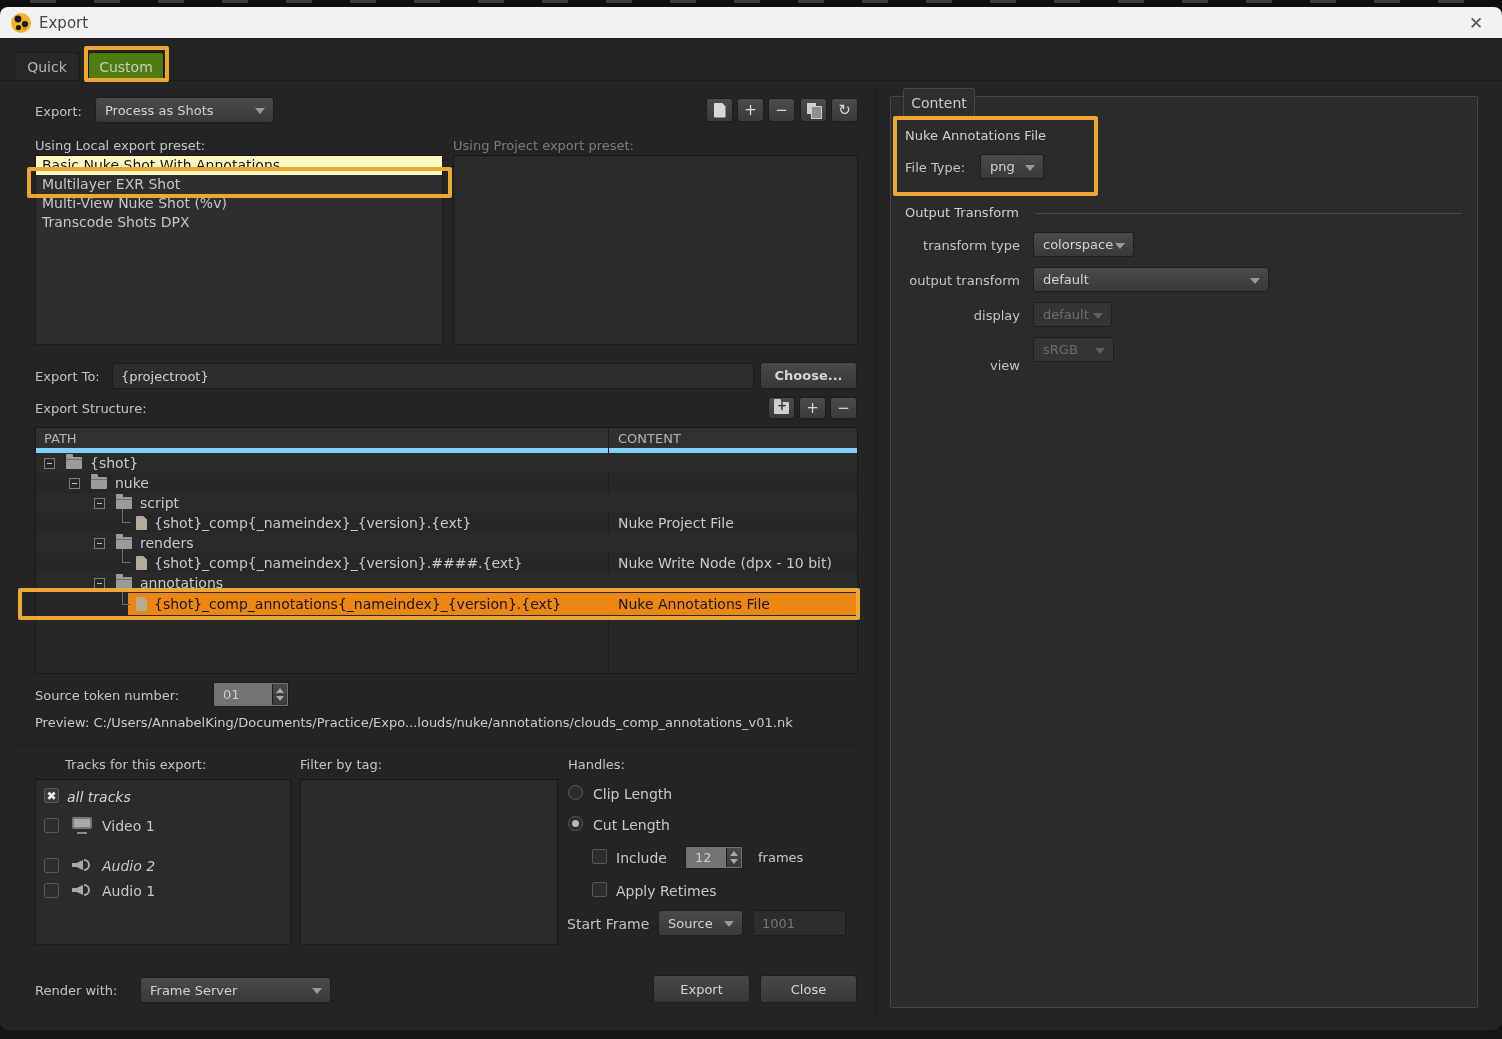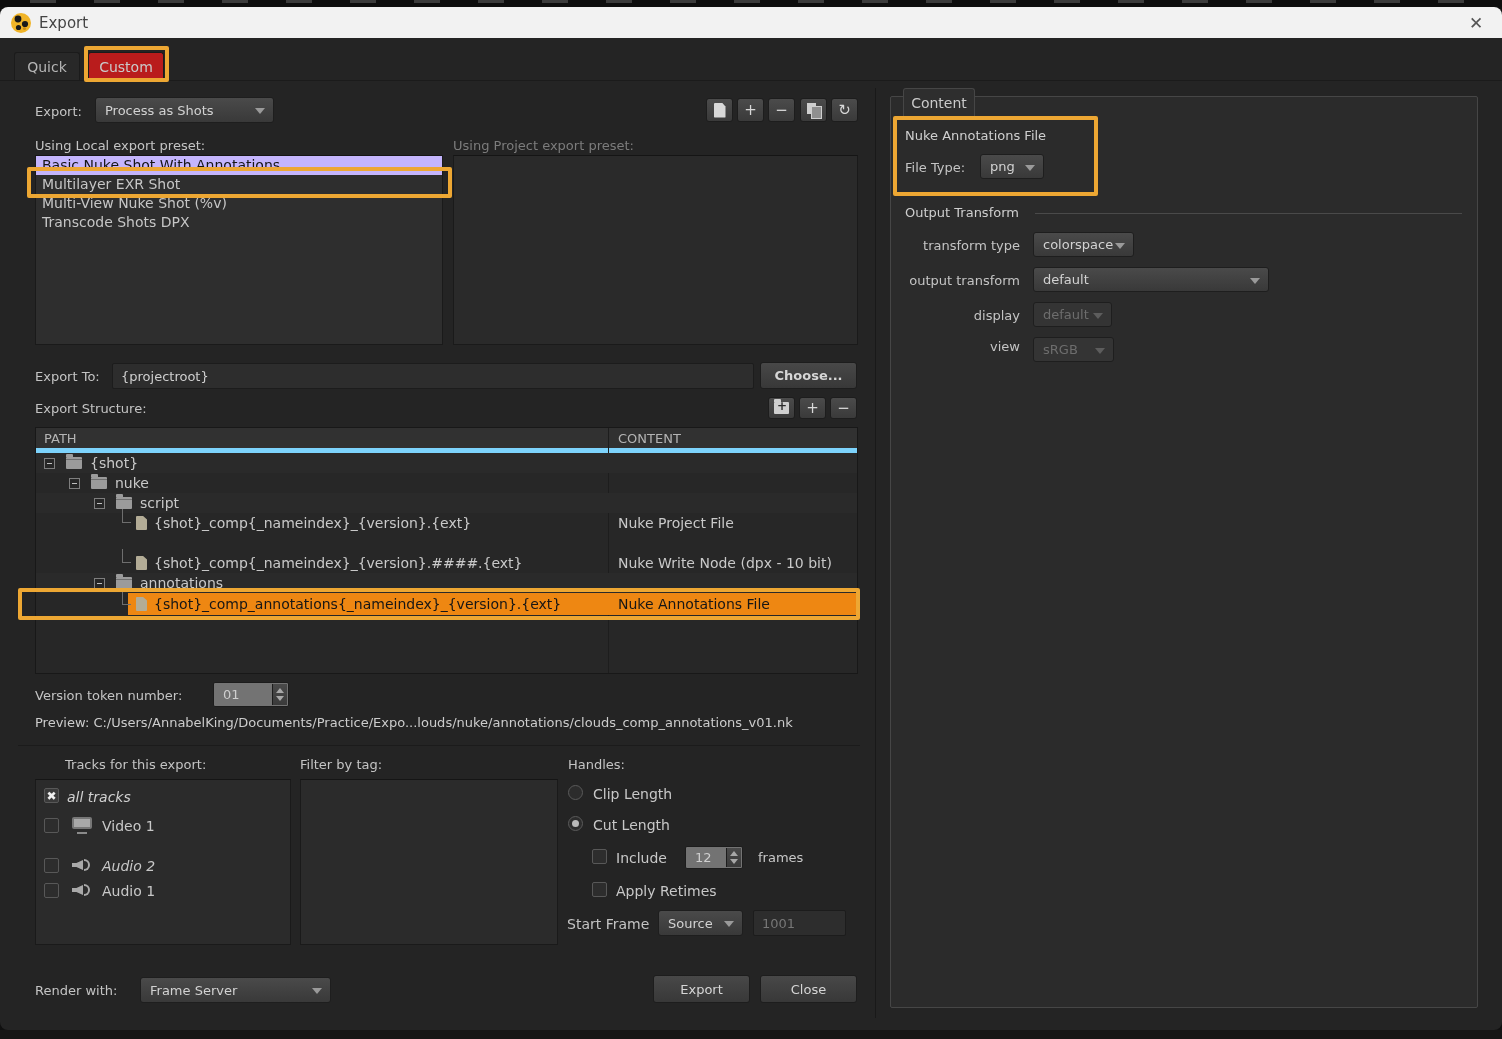--- a/index.html
+++ b/index.html
@@ -19,21 +19,21 @@
     display:flex; align-items:center; justify-content:center; cursor:default; }
   .nuke-logo { margin-left:11px; width:20px; height:20px; }
 
   .dialog-body { position:absolute; left:0; top:38px; width:1502px; height:992px; background:#242424;
     border-radius:0 0 8px 8px; color:#c8c8c8; font-size:13px; }
 
   
   .tab { position:absolute; height:28px; display:flex; align-items:center; justify-content:center;
     font-size:14px; color:#cacaca; border:1px solid #1b1b1b; border-bottom:none; border-radius:3px 3px 0 0; }
   .tab.inactive { background:#282828; color:#b5b5b5; }
-  .tab.active { background:#b91c1c; }
+  .tab.active { background:#4d7c0f; }
   .tabline { position:absolute; left:0; top:42px; width:1502px; height:1px; background:#1b1b1b; }
 
   label, .lbl { color:#c4c4c4; }
   .dim { color:#7c7c7c; }
 
   
   .dd { position:absolute; background:linear-gradient(#4a4a4a,#393939); border:1px solid #1e1e1e; border-radius:3px;
     color:#d2d2d2; display:flex; align-items:center; padding:0 22px 0 9px; font-size:13px; }
   .dd::after { content:""; position:absolute; right:8px; top:50%; margin-top:-2px;
     border-left:5px solid transparent; border-right:5px solid transparent; border-top:6px solid #9a9a9a; }
@@ -54,21 +54,21 @@
   .cb { position:absolute; width:15px; height:15px; background:#2d2d2d; border:1px solid #585858; border-radius:2px;
     display:flex; align-items:center; justify-content:center; color:#f0f0f0; font-size:12px; }
   .radio { position:absolute; width:15px; height:15px; border-radius:50%; background:#2c2c2c; border:1px solid #5a5a5a; }
   .radio.sel::after { content:""; position:absolute; left:3px; top:3px; width:7px; height:7px; border-radius:50%; background:#b9b9b9; }
 
   
   .annot { position:absolute; border:4px solid #eda733; border-radius:2px; pointer-events:none; z-index:50; }
 
   
   .pitem { height:19px; line-height:19px; padding-left:6px; font-size:14px; color:#c6c6c6; white-space:nowrap; }
-  .pitem.sel { background:#c4b5fd; color:#151515; }
+  .pitem.sel { background:#fef9c3; color:#151515; }
 
   
   .tbtn { position:absolute; width:27px; height:24px; background:linear-gradient(#4b4b4b,#3a3a3a);
     border:1px solid #1d1d1d; border-radius:3px; display:flex; align-items:center; justify-content:center;
     color:#d8d8d8; font-size:15px; }
   .tbtn.small { height:22px; }
   .page-ic { width:12px; height:15px; background:#d8d8d8; border-radius:1px;
     clip-path:polygon(0 0, 70% 0, 100% 27%, 100% 100%, 0 100%); }
   .copy-ic { position:relative; width:14px; height:14px; }
   .copy-ic::before { content:""; position:absolute; left:0; top:0; width:9px; height:11px; background:#cfcfcf; }
@@ -213,20 +213,25 @@
         <span class="tpath" style="left:104px;">script</span>
       </div>
 
       <div class="trow" style="top:85px;">
         <span class="connector" style="left:86px;"></span>
         <span class="file-ic" style="left:100px;"></span>
         <span class="tpath" style="left:118px;">{shot}_comp{_nameindex}_{version}.{ext}</span>
         <span class="tcontent">Nuke Project File</span>
       </div>
 
+      <div class="trow alt" style="top:105px;">
+        <span class="expander" style="left:58px;"></span>
+        <span class="folder-ic" style="left:80px;"></span>
+        <span class="tpath" style="left:104px;">renders</span>
+      </div>
 
       <div class="trow" style="top:125px;">
         <span class="connector" style="left:86px;"></span>
         <span class="file-ic" style="left:100px;"></span>
         <span class="tpath" style="left:118px;">{shot}_comp{_nameindex}_{version}.####.{ext}</span>
         <span class="tcontent">Nuke Write Node (dpx - 10 bit)</span>
       </div>
 
       <div class="trow alt" style="top:145px;">
         <span class="expander" style="left:58px;"></span>
@@ -236,21 +241,21 @@
 
       <div class="trow" style="top:165px; height:22px;">
         <div class="selbg" style="left:92px;"></div>
         <span class="connector" style="left:86px; top:-2px;"></span>
         <span class="file-ic" style="left:100px; top:4px;"></span>
         <span class="tpath seltext" style="left:118px; top:3px;">{shot}_comp_annotations{_nameindex}_{version}.{ext}</span>
         <span class="tcontent seltext" style="top:3px;">Nuke Annotations File</span>
       </div>
     </div>
 
-    <span class="text lbl" style="left:35px; top:650px;">Version token number:</span>
+    <span class="text lbl" style="left:35px; top:650px;">Source token number:</span>
     <div class="spin" style="left:213px; top:644px; width:76px; height:25px;">
       <span>01</span>
       <span class="arrows">
           <i class="arr-up"></i>
           <i class="arr-dn"></i>
         </span>
     </div>
 
     <span class="text" style="left:35px; top:677px; color:#cccccc;">Preview: C:/Users/AnnabelKing/Documents/Practice/Expo...louds/nuke/annotations/clouds_comp_annotations_v01.nk</span>
 
@@ -349,21 +354,21 @@
     <span class="r-label lbl" style="left:890px; top:235px; width:130px; z-index:4;">output transform</span>
     <div class="dd" style="left:1033px; top:229px; width:236px; height:25px; z-index:4;">
       <span>default</span>
     </div>
 
     <span class="r-label lbl" style="left:890px; top:270px; width:130px; z-index:4;">display</span>
     <div class="dd disabled" style="left:1033px; top:264px; width:79px; height:25px; z-index:4;">
       <span>default</span>
     </div>
 
-    <span class="r-label lbl" style="left:890px; top:301px; width:130px; z-index:4;">view</span>
+    <span class="r-label lbl" style="left:890px; top:320px; width:130px; z-index:4;">view</span>
     <div class="dd disabled" style="left:1033px; top:299px; width:81px; height:25px; z-index:4;">
       <span>sRGB</span>
     </div>
 
     <div class="annot" style="left:84px; top:8px; width:85px; height:36px;"></div>
     <div class="annot" style="left:27px; top:129px; width:425px; height:31px;"></div>
     <div class="annot" style="left:18px; top:550px; width:842px; height:32px;"></div>
     <div class="annot" style="left:893px; top:78px; width:205px; height:80px;"></div>
 
   </div>

